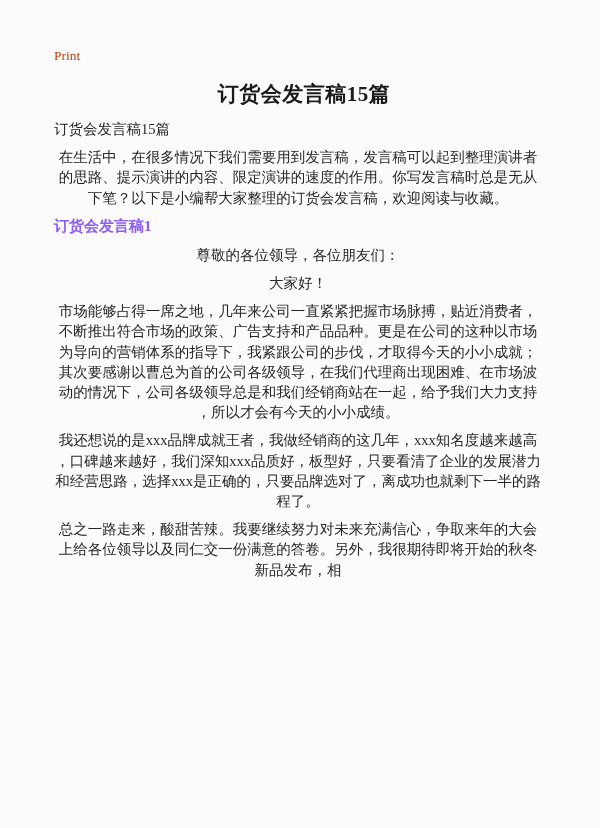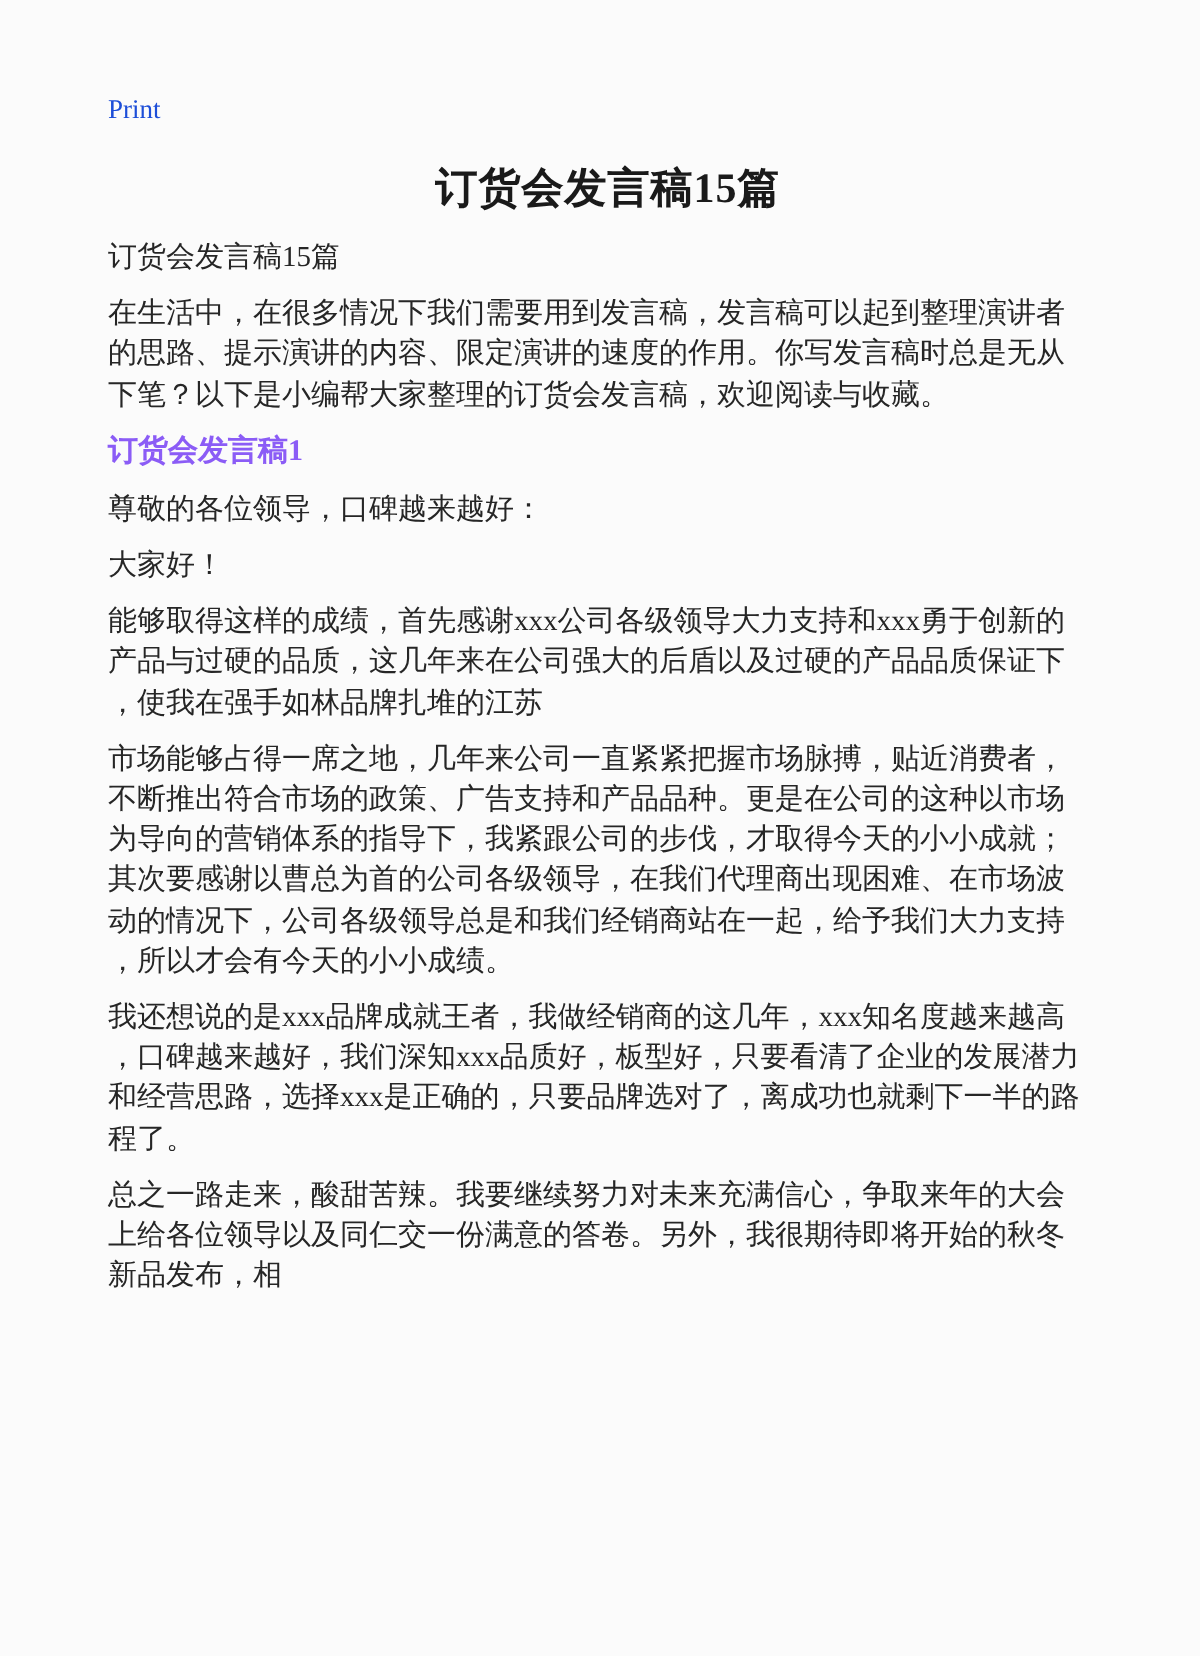--- a/index.html
+++ b/index.html
@@ -16,21 +16,21 @@
     box-sizing: border-box;
     padding: 46px 46px 0 54px;
     overflow: hidden;
     font-family: "Liberation Serif", "DejaVu Serif", serif;
     color: #262626;
   }
   .print-link {
     display: inline-block;
     font-size: 13.5px;
     line-height: 15px;
-    color: #1d4ed8;
+    color: #c2410c;
     cursor: pointer;
     margin: 0;
   }
   .doc-title {
     margin: 16px 0 0 0;
     font-size: 21px;
     line-height: 28px;
     font-weight: bold;
     text-align: center;
     color: #1a1a1a;
@@ -41,21 +41,21 @@
     font-size: 14.5px;
     line-height: 20.2px;
     font-weight: normal;
   }
   .para {
     margin: 0 12px 8px 0;
     font-size: 14.5px;
     line-height: 20.2px;
     word-break: break-all;
     line-break: anywhere;
-    text-align: left;
+    text-align: center;
   }
   .section-heading {
     margin: 0 0 8px 0;
     font-size: 15px;
     line-height: 21px;
     font-weight: bold;
     color: #8b5cf6;
   }
 </style>
 </head>
@@ -66,27 +66,26 @@
   <span class="print-link">Print</span>
 
   <h1 class="doc-title">订货会发言稿15篇</h1>
 
   <p class="doc-subtitle">订货会发言稿15篇</p>
 
   <p class="para">在生活中，在很多情况下我们需要用到发言稿，发言稿可以起到整理演讲者的思路、提示演讲的内容、限定演讲的速度的作用。你写发言稿时总是无从下笔？以下是小编帮大家整理的订货会发言稿，欢迎阅读与收藏。</p>
 
   <p class="section-heading">订货会发言稿1</p>
 
-  <p class="para">尊敬的各位领导，口碑越来越好：</p>
+  <p class="para">尊敬的各位领导，各位朋友们：</p>
 
   <p class="para">大家好！</p>
 
 
 
-  <p class="para">能够取得这样的成绩，首先感谢xxx公司各级领导大力支持和xxx勇于创新的产品与过硬的品质，这几年来在公司强大的后盾以及过硬的产品品质保证下，使我在强手如林品牌扎堆的江苏</p>
 
   <p class="para">市场能够占得一席之地，几年来公司一直紧紧把握市场脉搏，贴近消费者，不断推出符合市场的政策、广告支持和产品品种。更是在公司的这种以市场为导向的营销体系的指导下，我紧跟公司的步伐，才取得今天的小小成就；其次要感谢以曹总为首的公司各级领导，在我们代理商出现困难、在市场波动的情况下，公司各级领导总是和我们经销商站在一起，给予我们大力支持，所以才会有今天的小小成绩。</p>
 
 
   <p class="para">我还想说的是xxx品牌成就王者，我做经销商的这几年，xxx知名度越来越高，口碑越来越好，我们深知xxx品质好，板型好，只要看清了企业的发展潜力和经营思路，选择xxx是正确的，只要品牌选对了，离成功也就剩下一半的路程了。</p>
 
   <p class="para">总之一路走来，酸甜苦辣。我要继续努力对未来充满信心，争取来年的大会上给各位领导以及同仁交一份满意的答卷。另外，我很期待即将开始的秋冬新品发布，相</p>
 
 </div>
 

